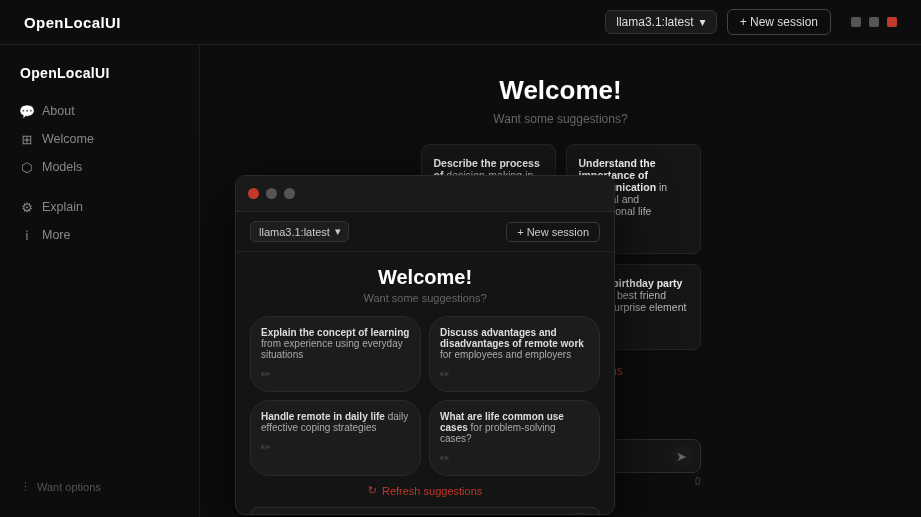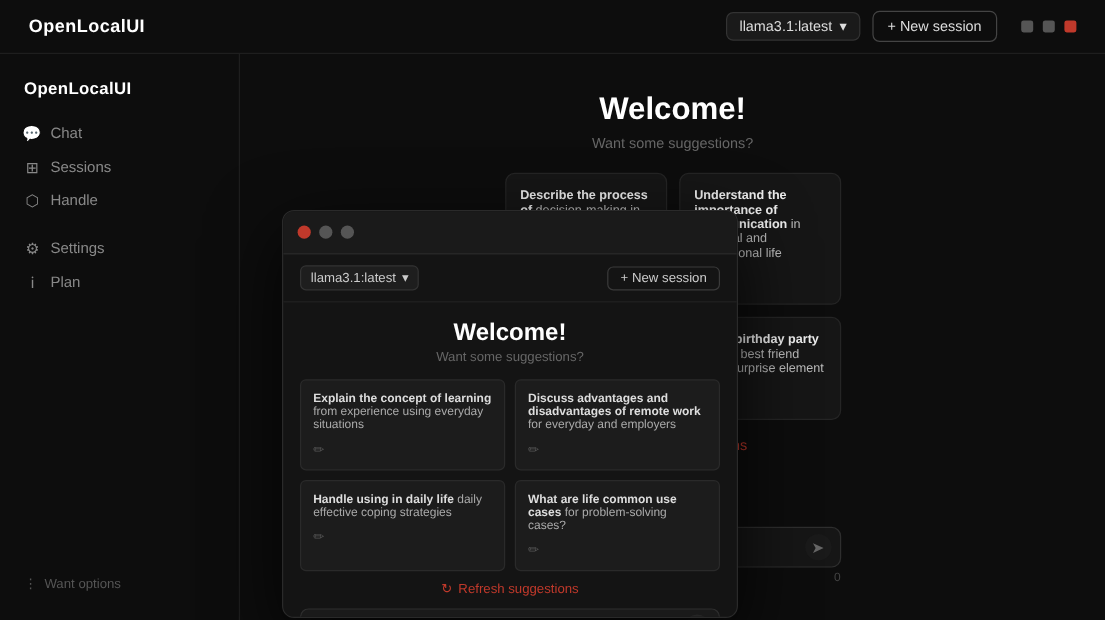--- a/index.html
+++ b/index.html
@@ -333,21 +333,21 @@
       display: grid;
       grid-template-columns: 1fr 1fr;
       gap: 8px;
       width: 100%;
       margin-bottom: 8px;
     }
 
     .fg-card {
       background: #1c1c1c;
       border: 1px solid #2a2a2a;
-      border-radius: 5px;
+      border-radius: 19px;
       padding: 10px;
       font-size: 10px;
       color: #aaa;
       min-height: 65px;
     }
 
     .fg-card strong { color: #ddd; }
 
     .fg-card-icon {
       margin-top: 8px;
@@ -436,37 +436,37 @@
     </div>
   </div>
 
   <div class="full-bg-body">
 
     <div class="full-bg-sidebar">
       <div class="full-bg-sidebar-title">OpenLocalUI</div>
 
       <div class="full-bg-nav-item">
         <span class="nav-icon">💬</span>
-        <span>Chat</span>
+        <span>About</span>
       </div>
       <div class="full-bg-nav-item">
         <span class="nav-icon">⊞</span>
-        <span>Sessions</span>
+        <span>Welcome</span>
       </div>
       <div class="full-bg-nav-item">
         <span class="nav-icon">⬡</span>
-        <span>Handle</span>
+        <span>Models</span>
       </div>
       <div class="full-bg-nav-item" style="margin-top:12px;">
         <span class="nav-icon">⚙</span>
-        <span>Settings</span>
+        <span>Explain</span>
       </div>
       <div class="full-bg-nav-item">
         <span class="nav-icon">ℹ</span>
-        <span>Plan</span>
+        <span>More</span>
       </div>
 
       <div class="more-options">
         <span>⋮</span>
         <span>Want options</span>
       </div>
     </div>
 
     <div class="full-bg-content">
       <div class="welcome-area">
@@ -537,25 +537,25 @@
     <div class="fg-subtitle">Want some suggestions?</div>
 
     <div class="fg-cards">
       <div class="fg-card">
         <strong>Explain the concept of learning</strong>
         <span> from experience using everyday situations</span>
         <div class="fg-card-icon">✏</div>
       </div>
       <div class="fg-card">
         <strong>Discuss advantages and disadvantages of remote work</strong>
-        <span> for everyday and employers</span>
+        <span> for employees and employers</span>
         <div class="fg-card-icon">✏</div>
       </div>
       <div class="fg-card">
-        <strong>Handle using in daily life</strong>
+        <strong>Handle remote in daily life</strong>
         <span> daily effective coping strategies</span>
         <div class="fg-card-icon">✏</div>
       </div>
       <div class="fg-card">
         <strong>What are life common use cases</strong>
         <span> for problem-solving cases?</span>
         <div class="fg-card-icon">✏</div>
       </div>
     </div>
 

